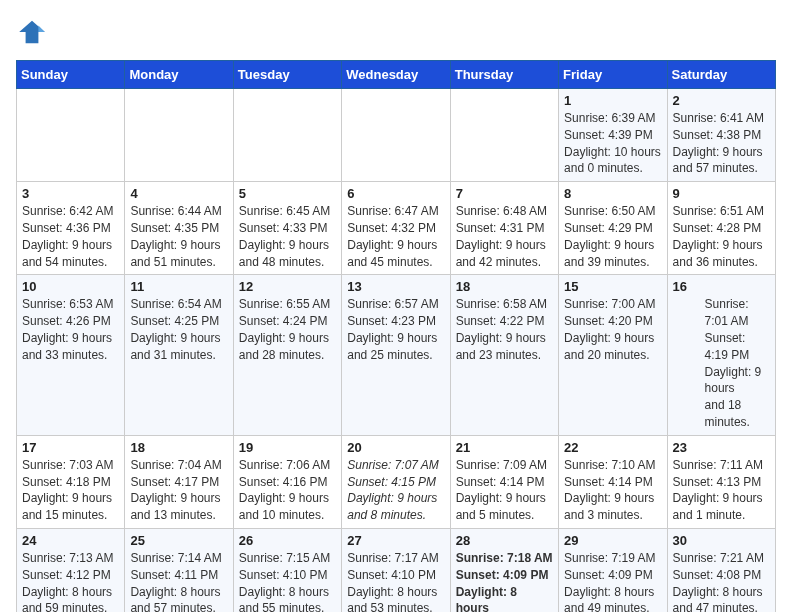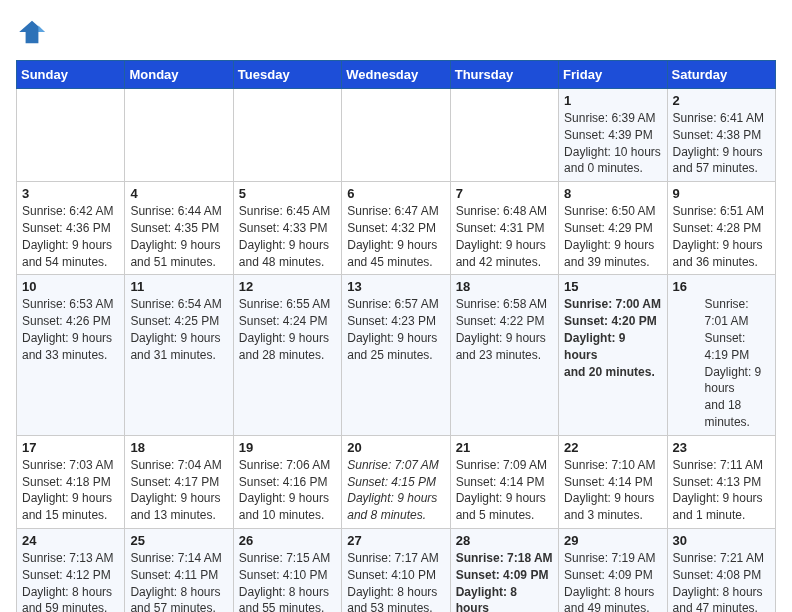--- a/index.html
+++ b/index.html
@@ -222,21 +222,21 @@
         </td>
         <td>
           <span class="day-num">18</span>
           <div class="day-detail" style="white-space: pre-line;">Sunrise: 6:58 AM
 Sunset: 4:22 PM
 Daylight: 9 hours
 and 23 minutes.</div>
         </td>
         <td>
           <span class="day-num">15</span>
-          <div class="day-detail" style="white-space: pre-line; font-weight: bold;">Sunrise: 7:00 AM
+          <div class="day-detail" style="white-space: pre-line;">Sunrise: 7:00 AM
 Sunset: 4:20 PM
 Daylight: 9 hours
 and 20 minutes.</div>
         </td>
         <td>
           <span class="day-num">16</span>
           <div class="day-detail" style="white-space: pre-line; margin-left: 32px;">Sunrise: 7:01 AM
 Sunset: 4:19 PM
 Daylight: 9 hours
 and 18 minutes.</div>

